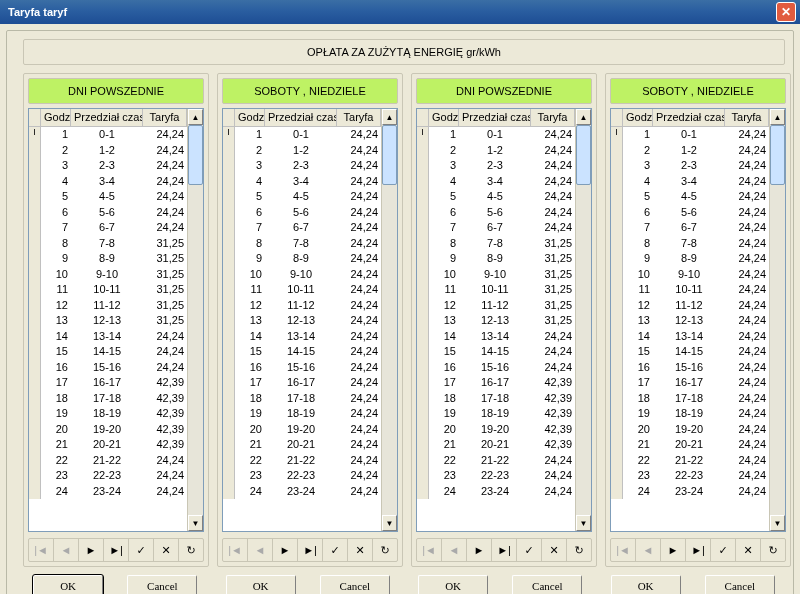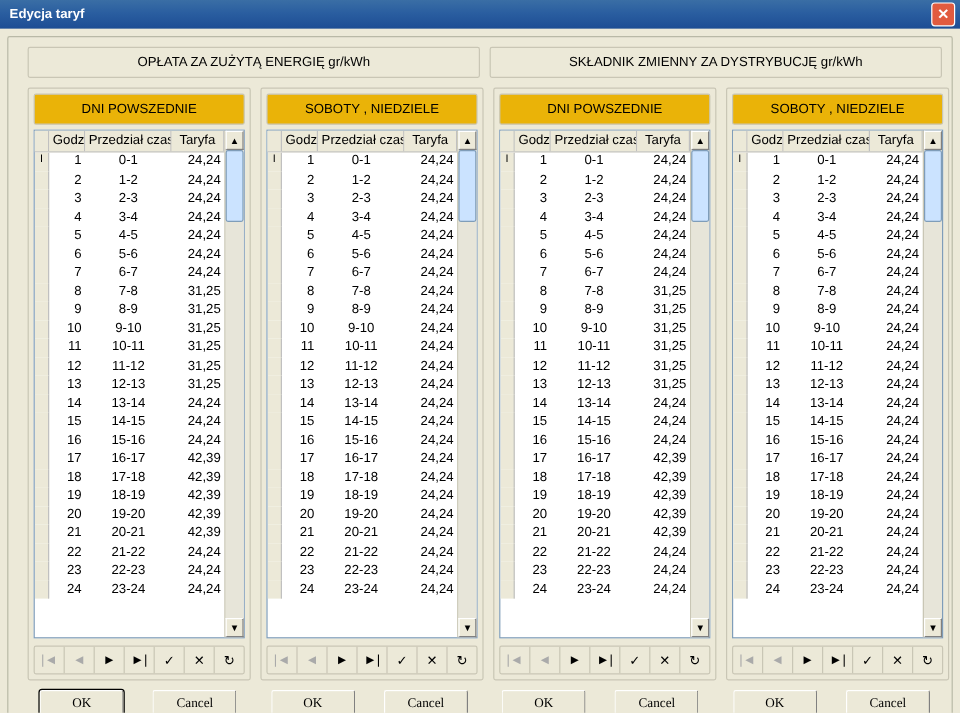--- a/index.html
+++ b/index.html
@@ -66,21 +66,21 @@
     border-radius: 2px;
     padding: 4px;
     display: flex;
     flex-direction: column;
   }
   .panel .subhdr {
     text-align: center;
     padding: 6px 2px;
     border: 1px solid #c9c6b5;
     margin-bottom: 4px;
-    background: #eab308;
+    background: #bef264;
     font-size: 11px;
     border-radius: 2px;
   }
   .grid-wrap {
     display: flex;
     border: 1px solid #7f9db9;
     background: #fff;
     height: 424px;
   }
   .grid {
@@ -184,30 +184,29 @@
     font-family: Tahoma; font-size: 11px;
     cursor: default;
     border-radius: 2px;
   }
   button.win.default { outline: 1px solid #000; }
 </style>
 </head>
 <body>
 
 <div class="titlebar">
-  <span class="title">Edycja taryf</span>
+  <span class="title">Taryfa taryf</span>
   <div class="close">✕</div>
 </div>
 
 <div class="client">
   <div class="inner-panel">
 
     <div class="row-sections">
       <div class="section-header">OPŁATA ZA ZUŻYTĄ ENERGIĘ gr/kWh</div>
-      <div class="section-header">SKŁADNIK ZMIENNY ZA DYSTRYBUCJĘ gr/kWh</div>
     </div>
 
     <div class="panels" id="panels">
         <div class="panel">
           <div class="subhdr">DNI POWSZEDNIE</div>
           <div class="grid-wrap">
             <div class="grid">
               <div class="grid-header">
                 <div class="rowhdr"></div>
                 <div class="cell c-godz">Godz</div>

